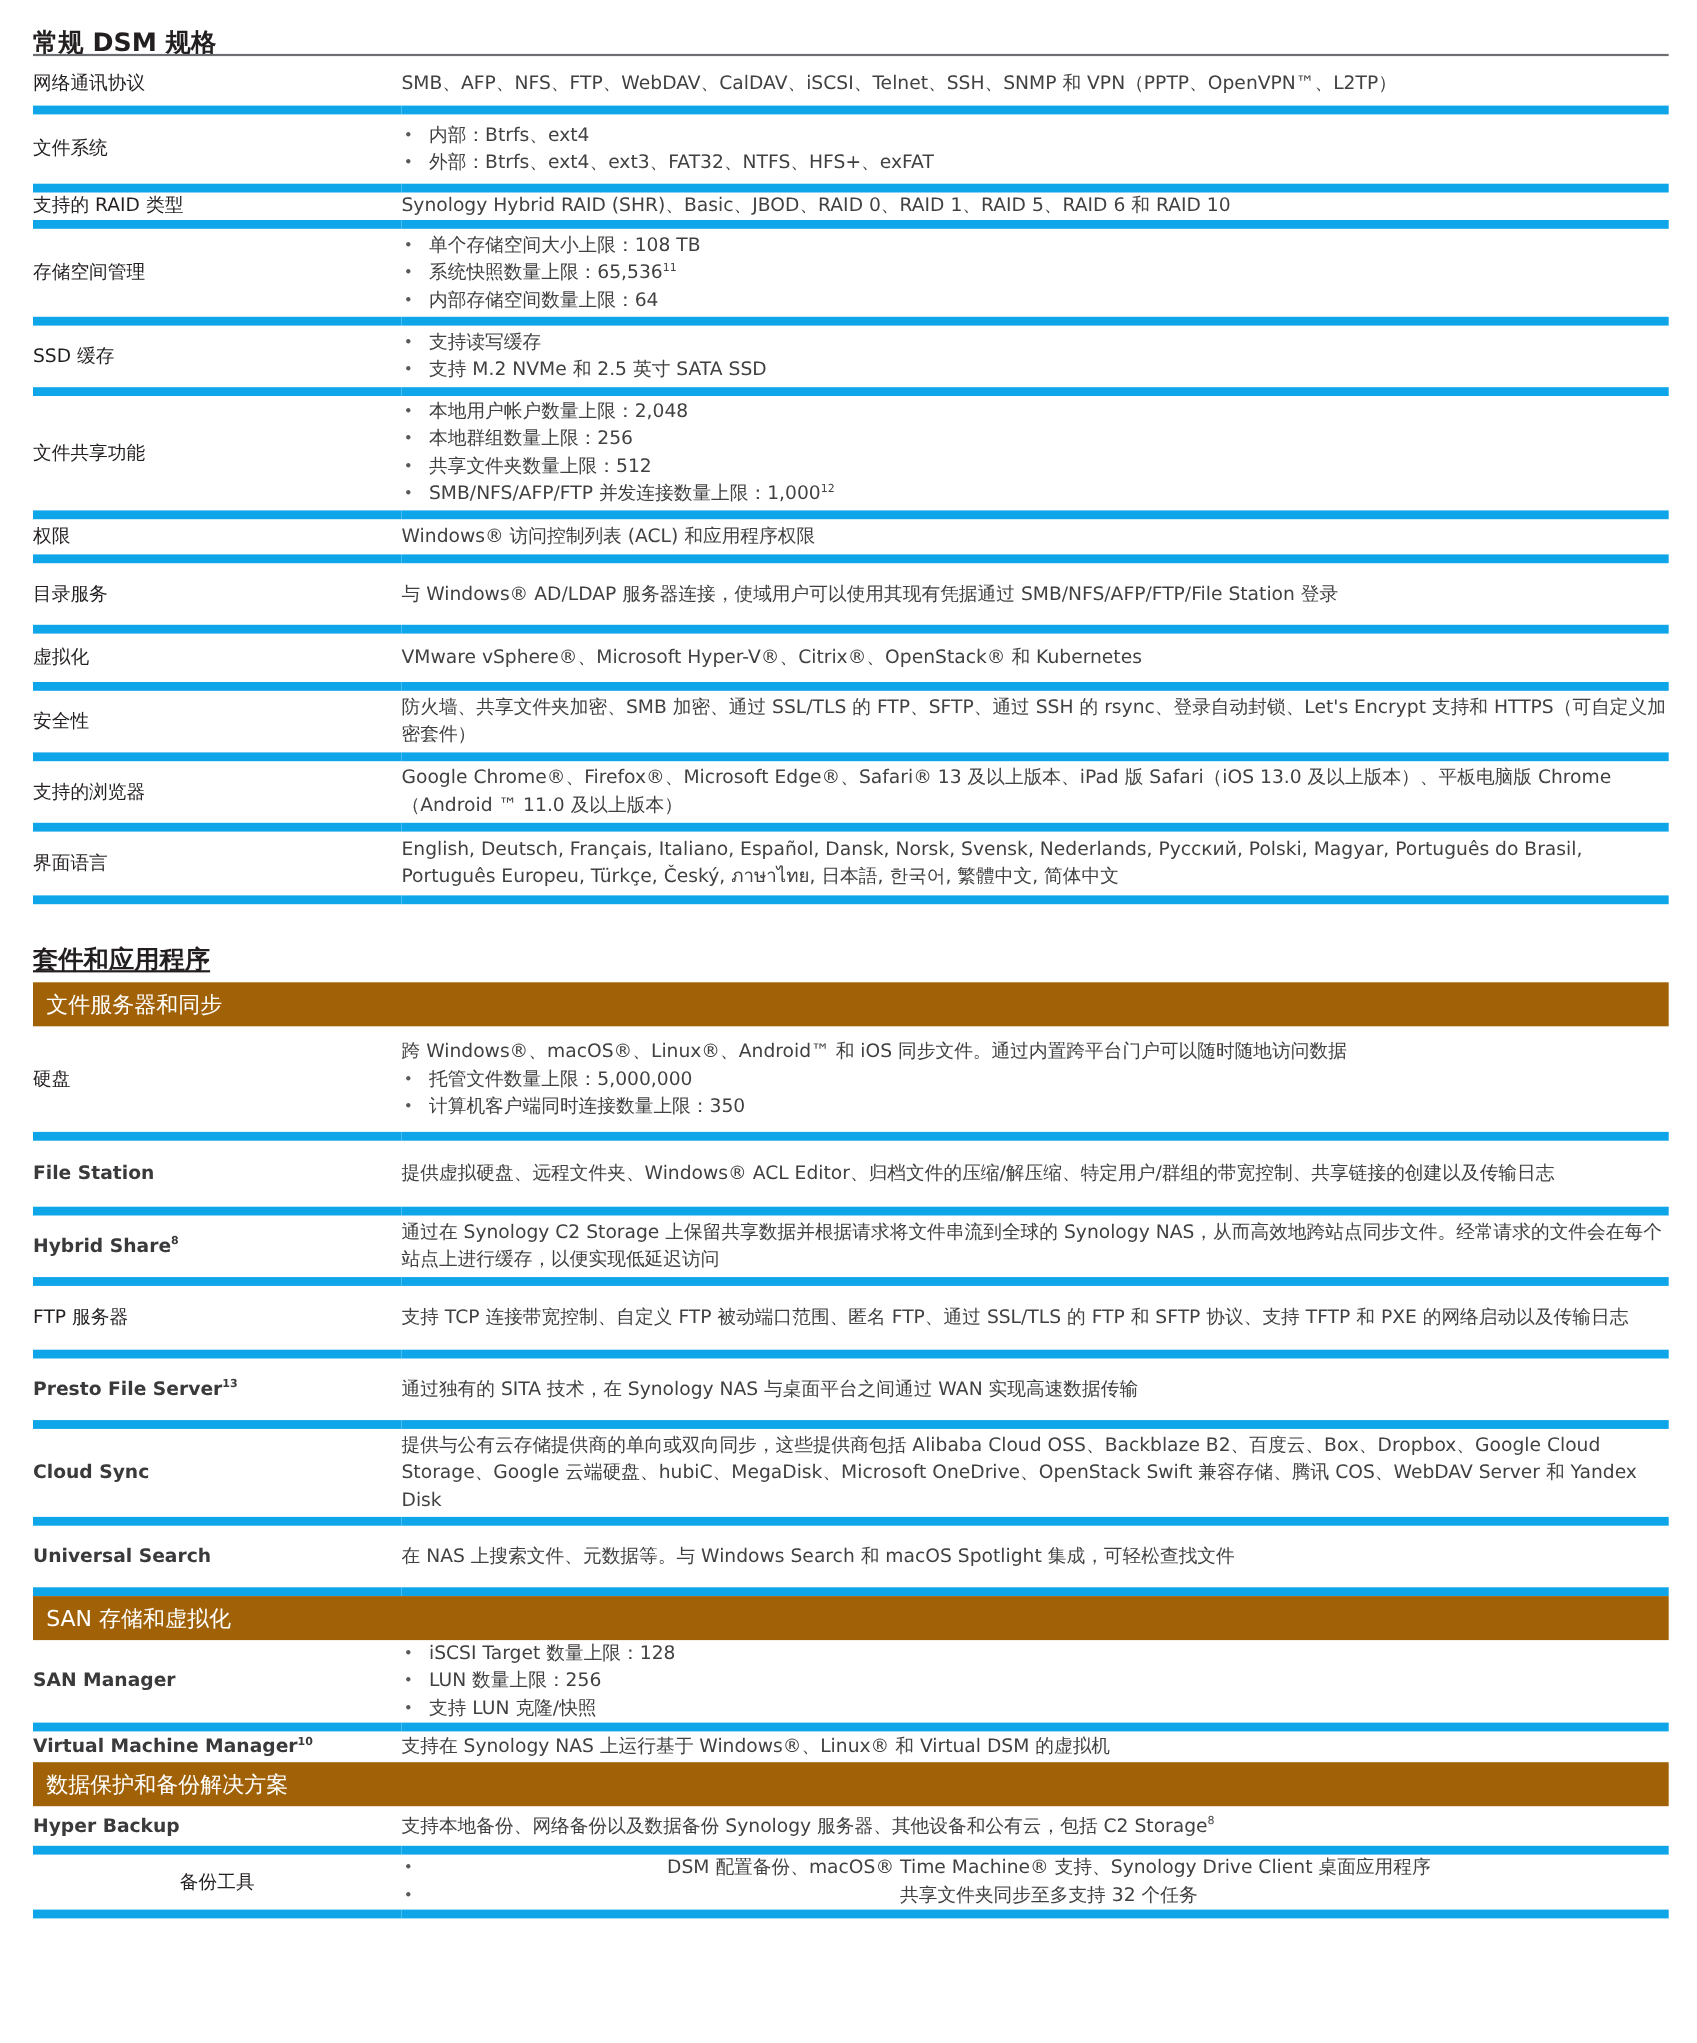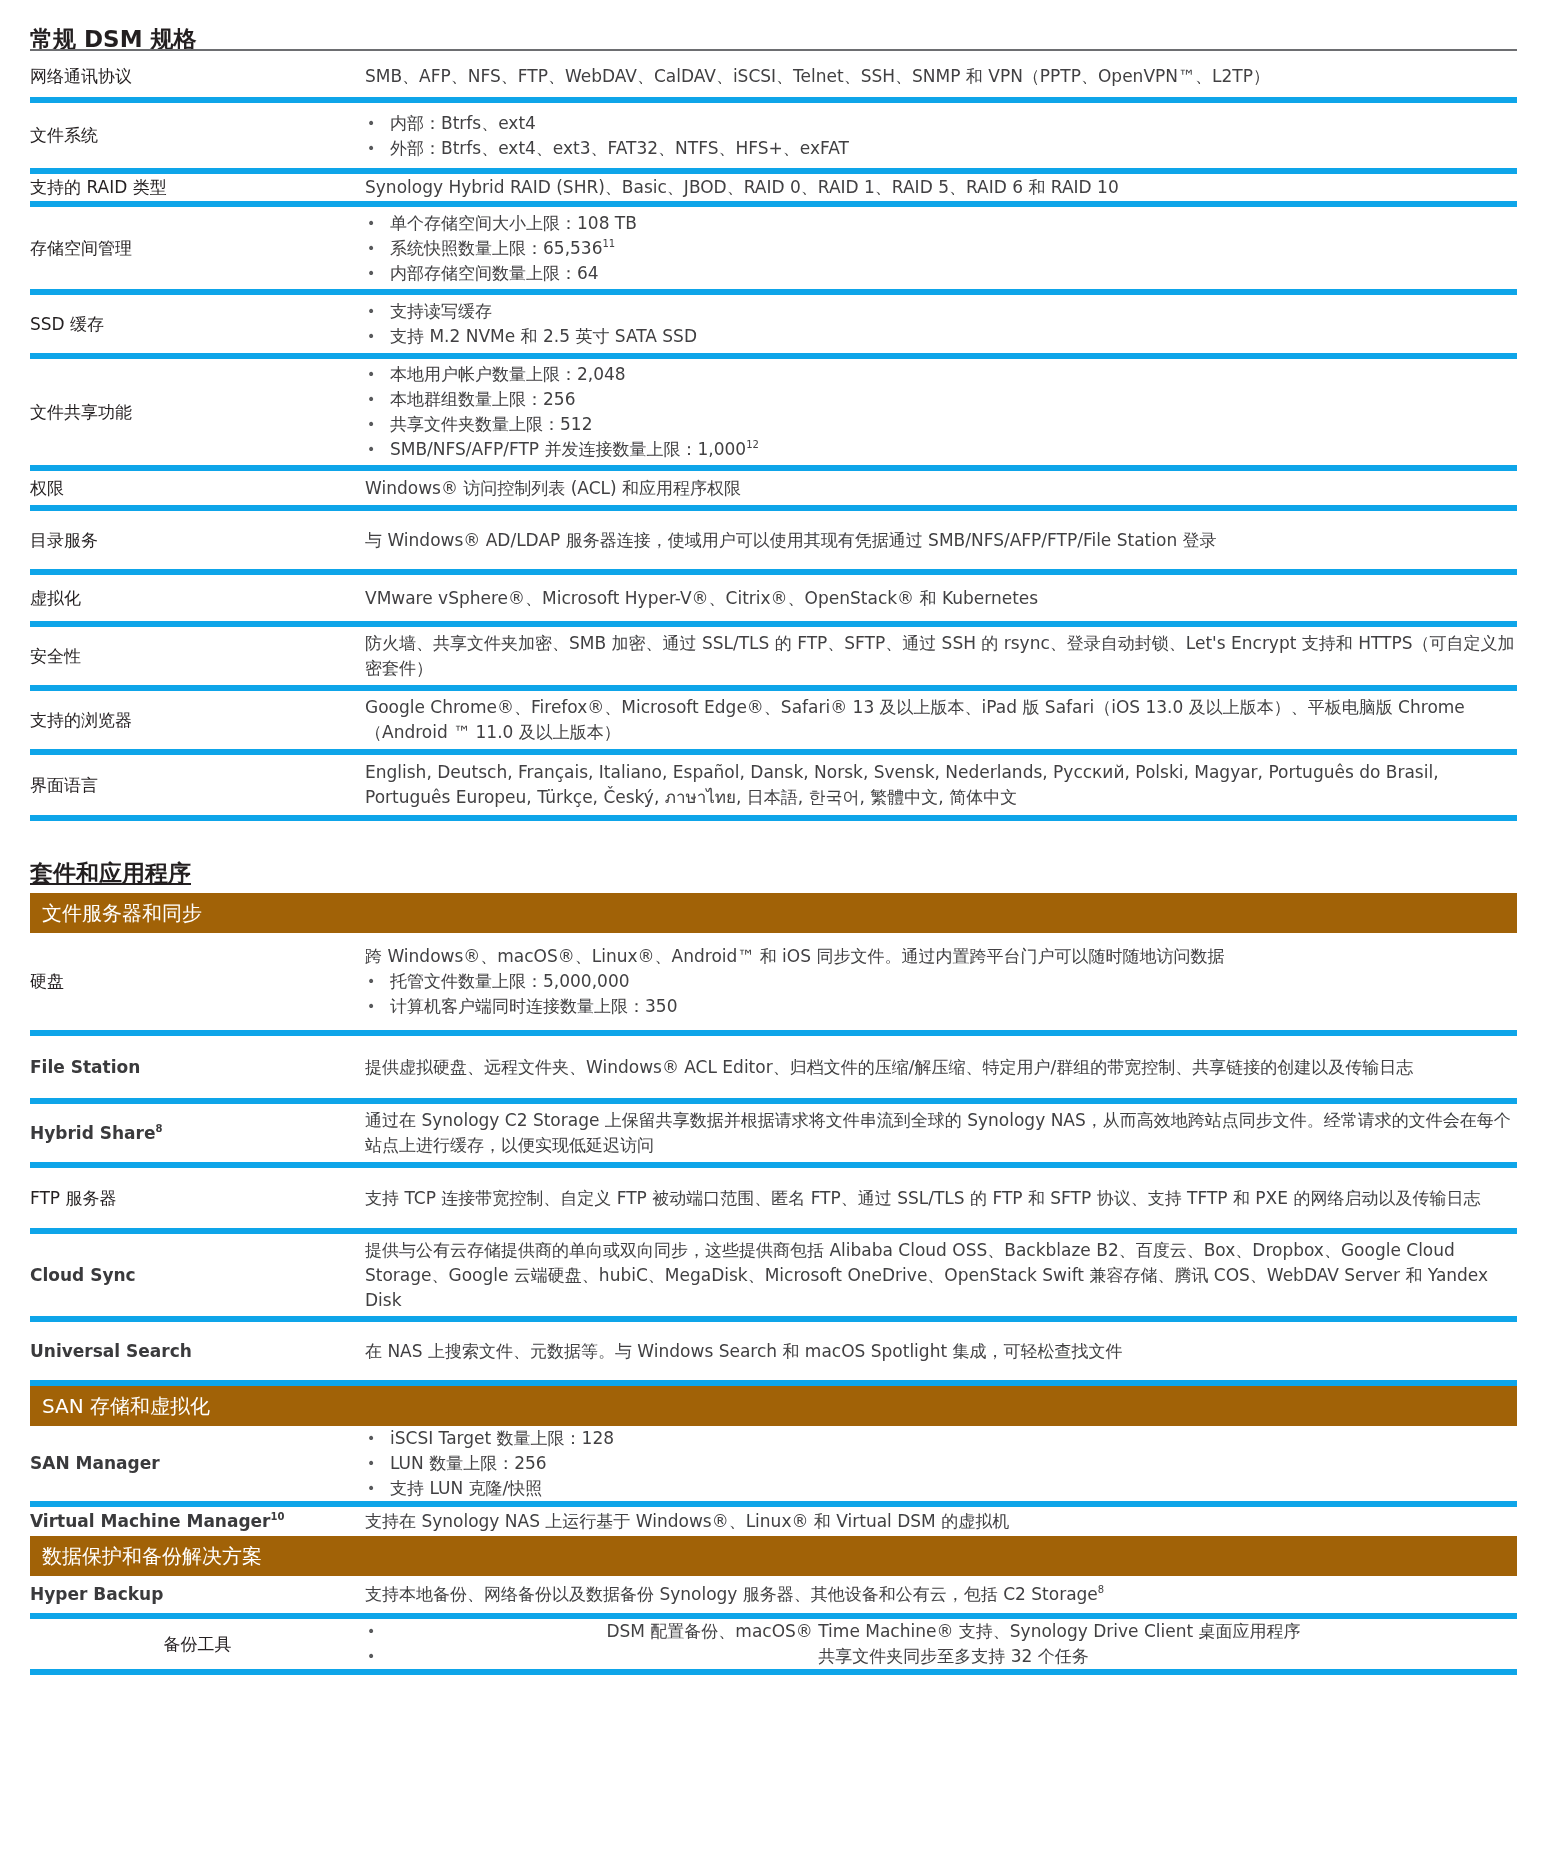--- a/index.html
+++ b/index.html
@@ -11,21 +11,21 @@
   }
   .page { position: absolute; left: 30px; top: 0; width: 1487px; }
   .section-title {
     font-size: 23px; font-weight: bold; color: #231f20;
     margin: 0; padding: 0; line-height: 30px;
   }
   .title-1 { position: absolute; top: 24px; left: 0; }
   .title-rule { position: absolute; left: 0; width: 1487px; height: 2px; background: #6d6e71; }
   table.spec { border-collapse: collapse; width: 1487px; table-layout: fixed; }
   table.spec td {
-    border-bottom: 6px solid #0ea5e9;
+    border-bottom: 8px solid #0ea5e9;
     vertical-align: middle;
     font-size: 17px; line-height: 25px;
     padding: 0;
   }
   td.label {
     width: 335px; padding-left: 12px; font-weight: normal; color: #231f20;
     font-size: 17.5px;
   }
   td.label.en { font-weight: bold; color: #3a3a3c; }
   td.value { padding-left: 0; padding-right: 10px; color: #414042; }
@@ -167,20 +167,26 @@
             <td class="value">
               <div><span>通过在 Synology C2 Storage 上保留共享数据并根据请求将文件串流到全球的 Synology NAS，从而高效地跨站点同步文件。经常请求的文件会在每个站点上进行缓存，以便实现低延迟访问</span></div>
             </td>
           </tr>
           <tr style="height: 66px;">
             <td class="label"><span>FTP 服务器</span></td>
             <td class="value">
               <div><span>支持 TCP 连接带宽控制、自定义 FTP 被动端口范围、匿名 FTP、通过 SSL/TLS 的 FTP 和 SFTP 协议、支持 TFTP 和 PXE 的网络启动以及传输日志</span></div>
             </td>
           </tr>
+          <tr style="height: 64px;">
+            <td class="label en"><span>Presto File Server</span><sup>13</sup></td>
+            <td class="value">
+              <div><span>通过独有的 SITA 技术，在 Synology NAS 与桌面平台之间通过 WAN 实现高速数据传输</span></div>
+            </td>
+          </tr>
           <tr style="height: 88px;">
             <td class="label en"><span>Cloud Sync</span></td>
             <td class="value">
               <div><span>提供与公有云存储提供商的单向或双向同步，这些提供商包括 Alibaba Cloud OSS、Backblaze B2、百度云、Box、Dropbox、Google Cloud Storage、Google 云端硬盘、hubiC、MegaDisk、Microsoft OneDrive、OpenStack Swift 兼容存储、腾讯 COS、WebDAV Server 和 Yandex Disk</span></div>
             </td>
           </tr>
           <tr style="height: 64px;">
             <td class="label en"><span>Universal Search</span></td>
             <td class="value">
               <div><span>在 NAS 上搜索文件、元数据等。与 Windows Search 和 macOS Spotlight 集成，可轻松查找文件</span></div>

